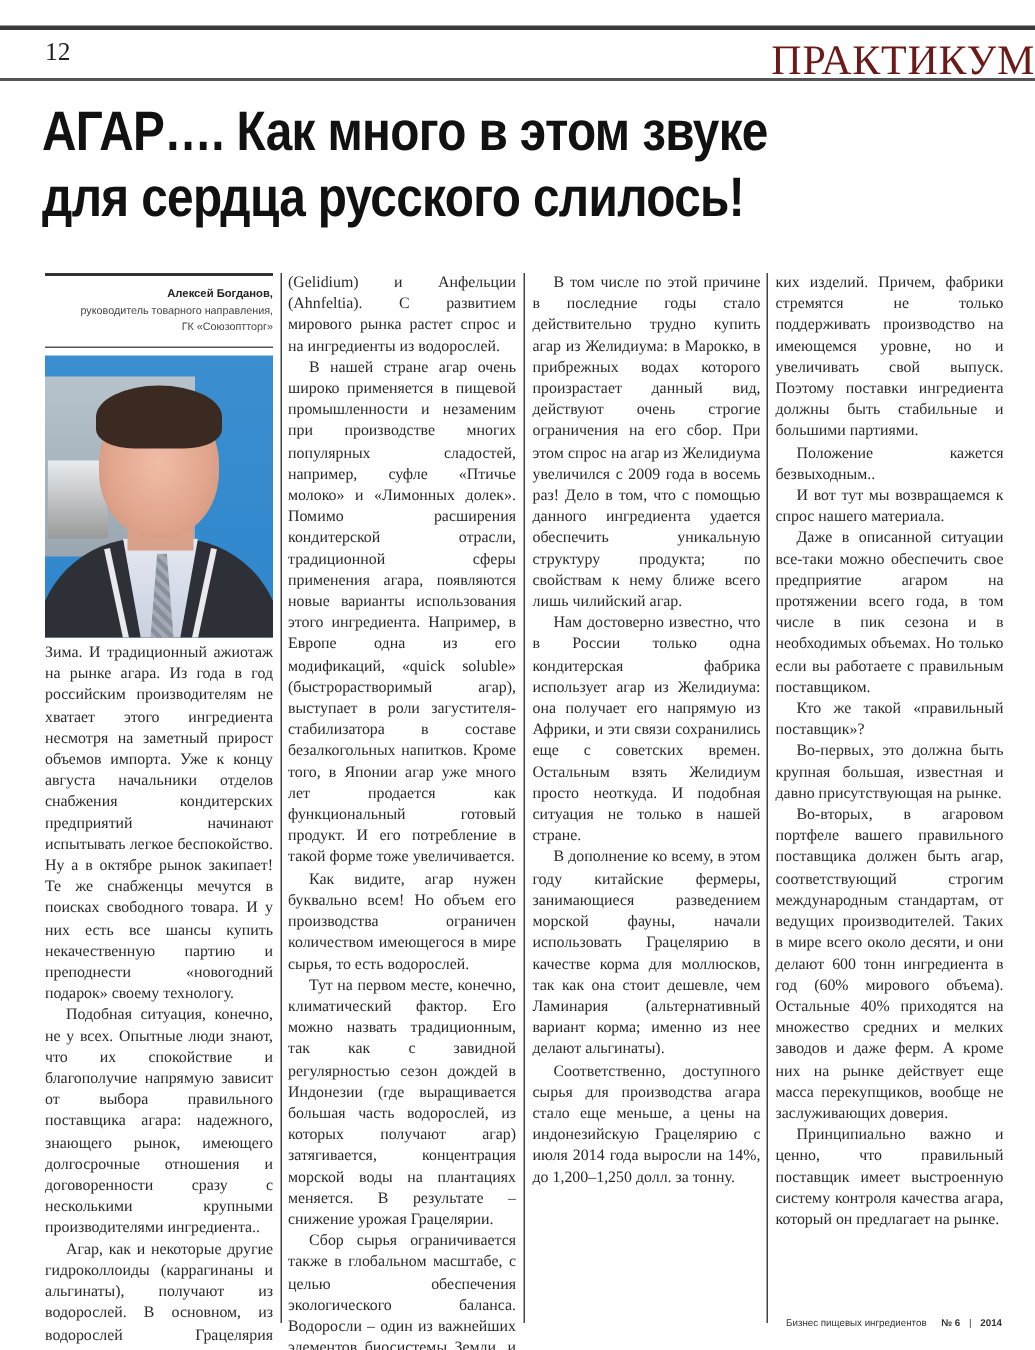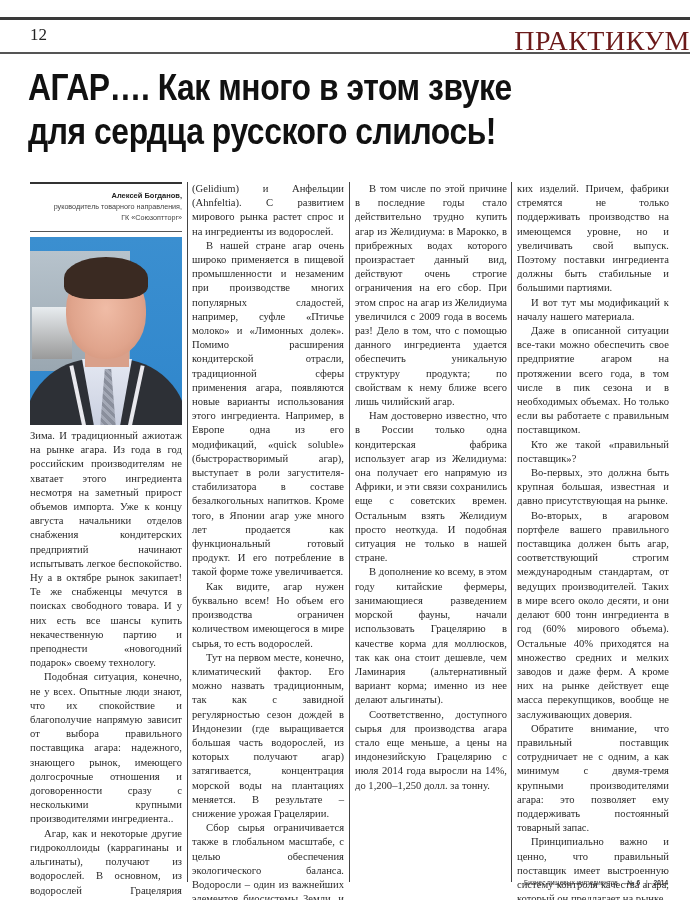--- a/index.html
+++ b/index.html
@@ -107,26 +107,26 @@
   <div class="col col3">
     <p>В том числе по этой причине в последние годы стало действительно трудно купить агар из Желидиума: в Марокко, в прибрежных водах которого произрастает данный вид, действуют очень строгие ограничения на его сбор. При этом спрос на агар из Желидиума увеличился с 2009 года в восемь раз! Дело в том, что с помощью данного ингредиента удается обеспечить уникальную структуру продукта; по свойствам к нему ближе всего лишь чилийский агар.</p>
     <p>Нам достоверно известно, что в России только одна кондитерская фабрика использует агар из Желидиума: она получает его напрямую из Африки, и эти связи сохранились еще с советских времен. Остальным взять Желидиум просто неоткуда. И подобная ситуация не только в нашей стране.</p>
     <p>В дополнение ко всему, в этом году китайские фермеры, занимающиеся разведением морской фауны, начали использовать Грацелярию в качестве корма для моллюсков, так как она стоит дешевле, чем Ламинария (альтернативный вариант корма; именно из нее делают альгинаты).</p>
     <p>Соответственно, доступного сырья для производства агара стало еще меньше, а цены на индонезийскую Грацелярию с июля 2014 года выросли на 14%, до 1,200–1,250 долл. за тонну.</p>
 
   </div>
 
   <div class="col col4">
     <p class="noindent">ких изделий. Причем, фабрики стремятся не только поддерживать производство на имеющемся уровне, но и увеличивать свой выпуск. Поэтому поставки ингредиента должны быть стабильные и большими партиями.</p>
-    <p>И вот тут мы модификаций к началу нашего материала.</p>
+    <p>Положение кажется безвыходным..</p>
+    <p>И вот тут мы возвращаемся к спрос нашего материала.</p>
     <p>Даже в описанной ситуации все-таки можно обеспечить свое предприятие агаром на протяжении всего года, в том числе в пик сезона и в необходимых объемах. Но только если вы работаете с правильным поставщиком.</p>
     <p>Кто же такой «правильный поставщик»?</p>
     <p>Во-первых, это должна быть крупная большая, известная и давно присутствующая на рынке.</p>
     <p>Во-вторых, в агаровом портфеле вашего правильного поставщика должен быть агар, соответствующий строгим международным стандартам, от ведущих производителей. Таких в мире всего около десяти, и они делают 600 тонн ингредиента в год (60% мирового объема). Остальные 40% приходятся на множество средних и мелких заводов и даже ферм. А кроме них на рынке действует еще масса перекупщиков, вообще не заслуживающих доверия.</p>
-    <p>Обратите внимание, что правильный поставщик сотрудничает не с одним, а как минимум с двумя-тремя крупными производителями агара: это позволяет ему поддерживать постоянный товарный запас.</p>
     <p>Принципиально важно и ценно, что правильный поставщик имеет выстроенную систему контроля качества агара, который он предлагает на рынке.</p>
 
   </div>
 
   <div class="footer">
     <span>Бизнес пищевых ингредиентов</span>
     <span class="num" style="margin-left:8px">№ 6</span>
     <span class="sep">|</span>
     <span class="num">2014</span>
   </div>

